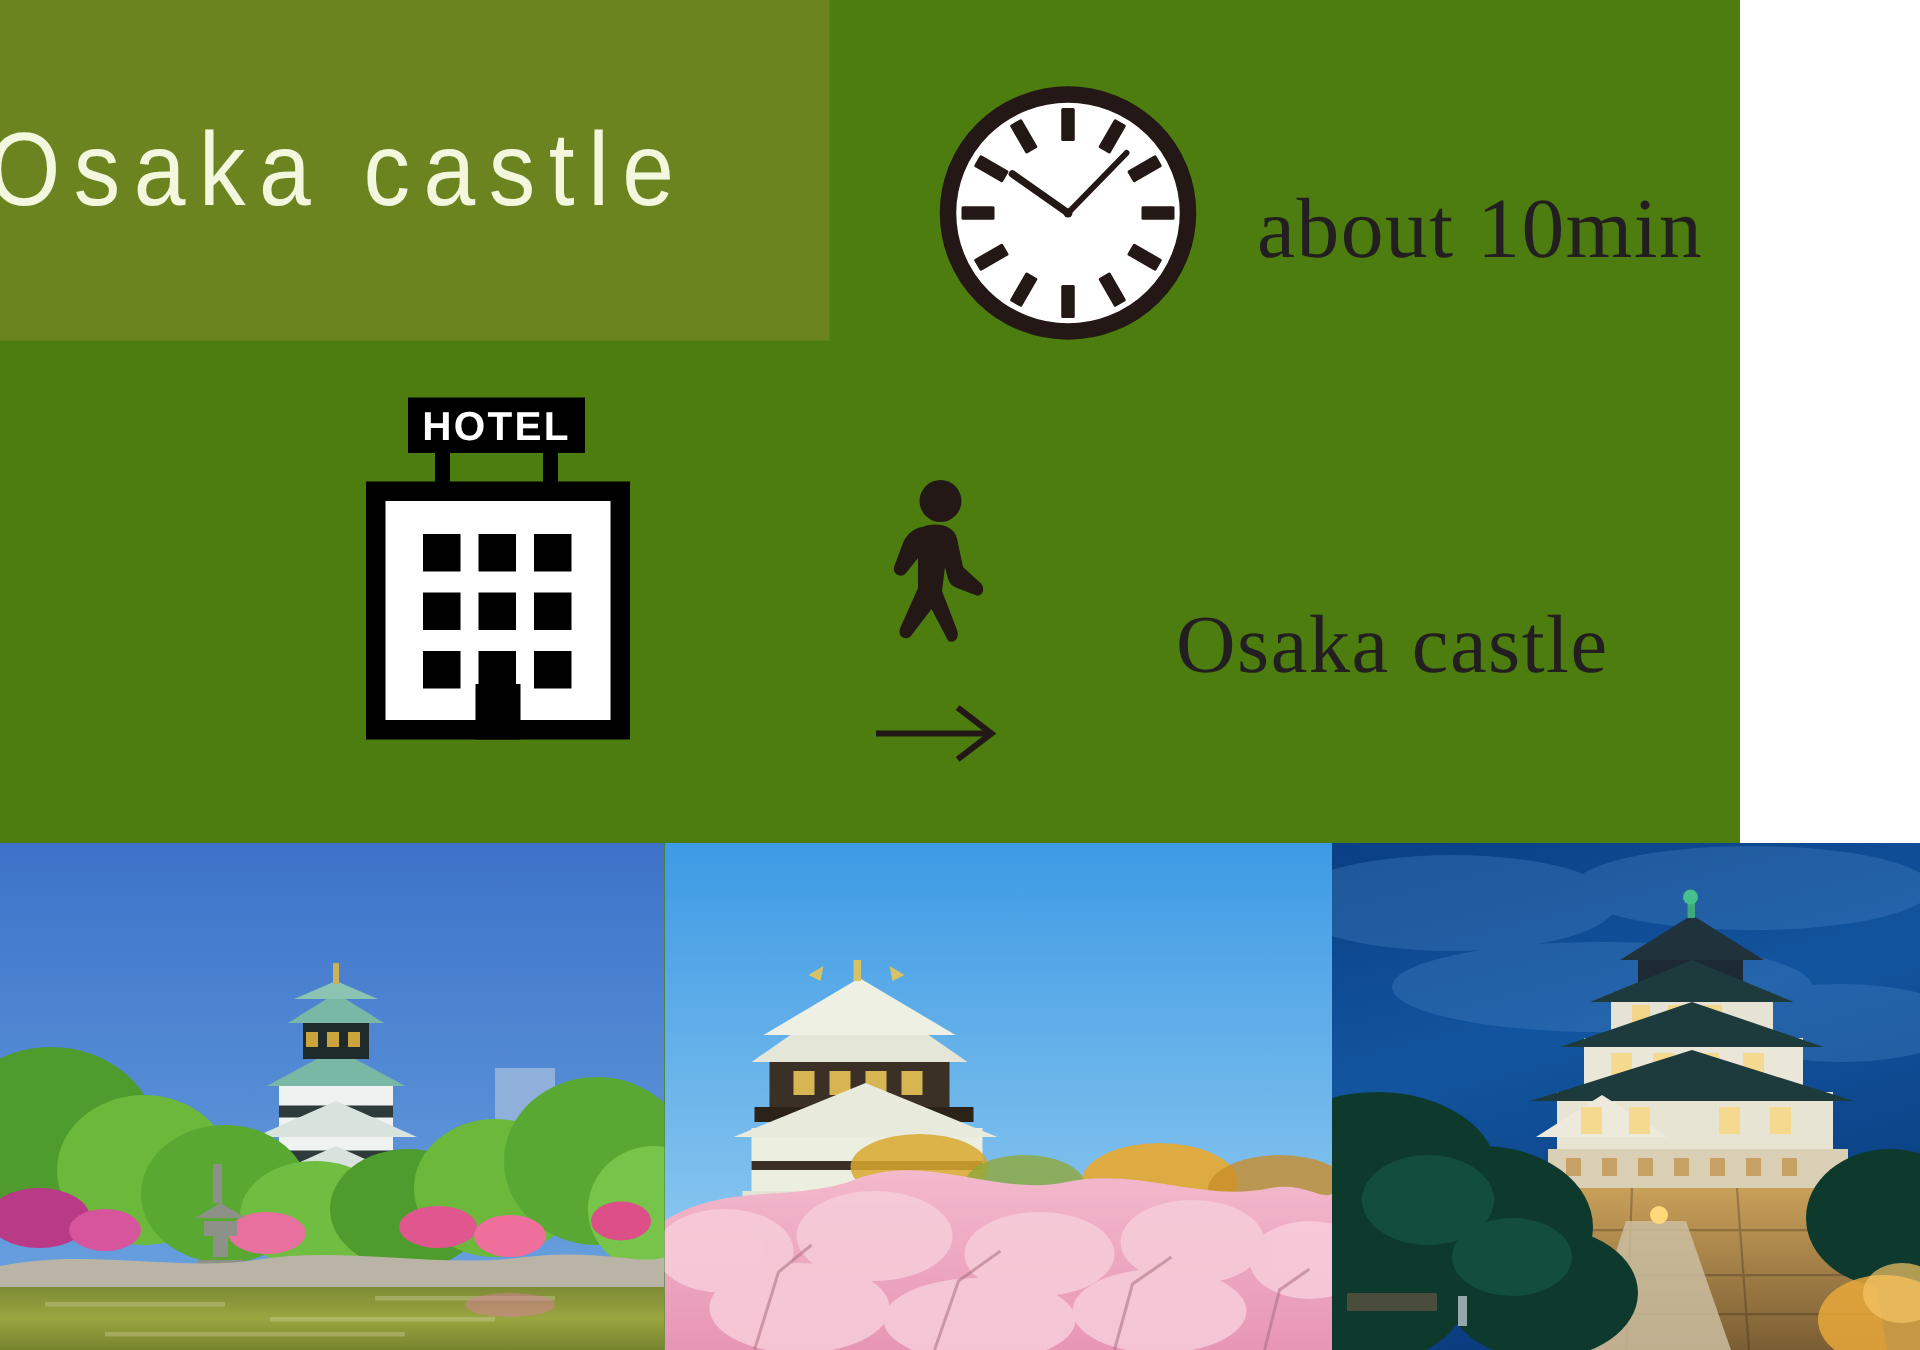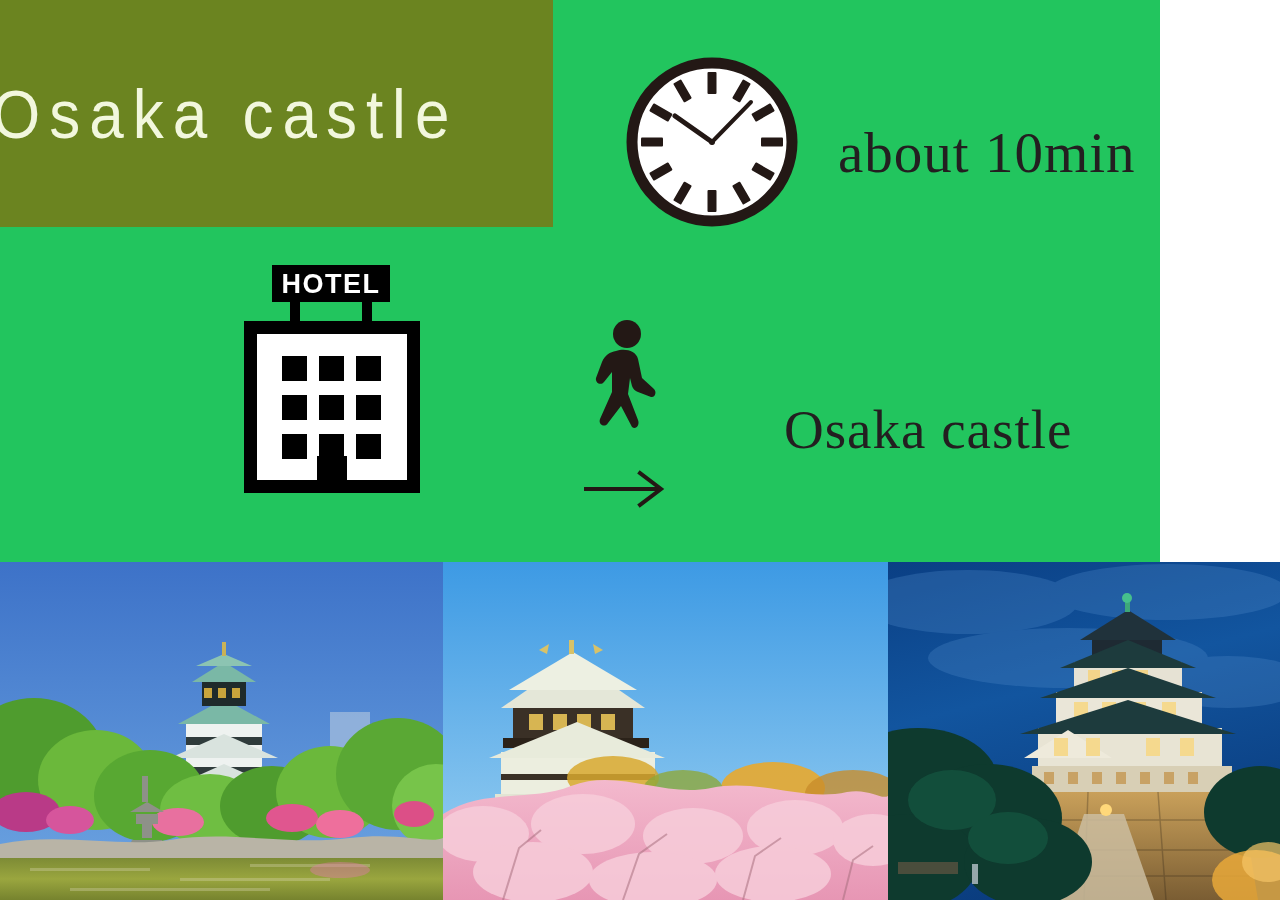--- a/index.html
+++ b/index.html
@@ -5,21 +5,21 @@
 <style>
   * { box-sizing: border-box; }
   html, body { margin:0; padding:0; }
   body {
     width:1280px; height:900px;
     background:#ffffff;
     font-family:"Liberation Sans", sans-serif;
     overflow:hidden;
     position:relative;
   }
-  .page { position:relative; width:1160px; height:900px; background:#22c55e; }
+  .page { position:relative; width:1160px; height:900px; background:#4d7c0f; }
 
   
   .title-banner{
     position:absolute; left:0; top:0; width:553px; height:227px;
     background:#6b8420;
     display:flex; align-items:center; justify-content:flex-start;
   }
   .title-banner-text{
     font-family:"Liberation Sans", sans-serif;
     font-size:62px;

